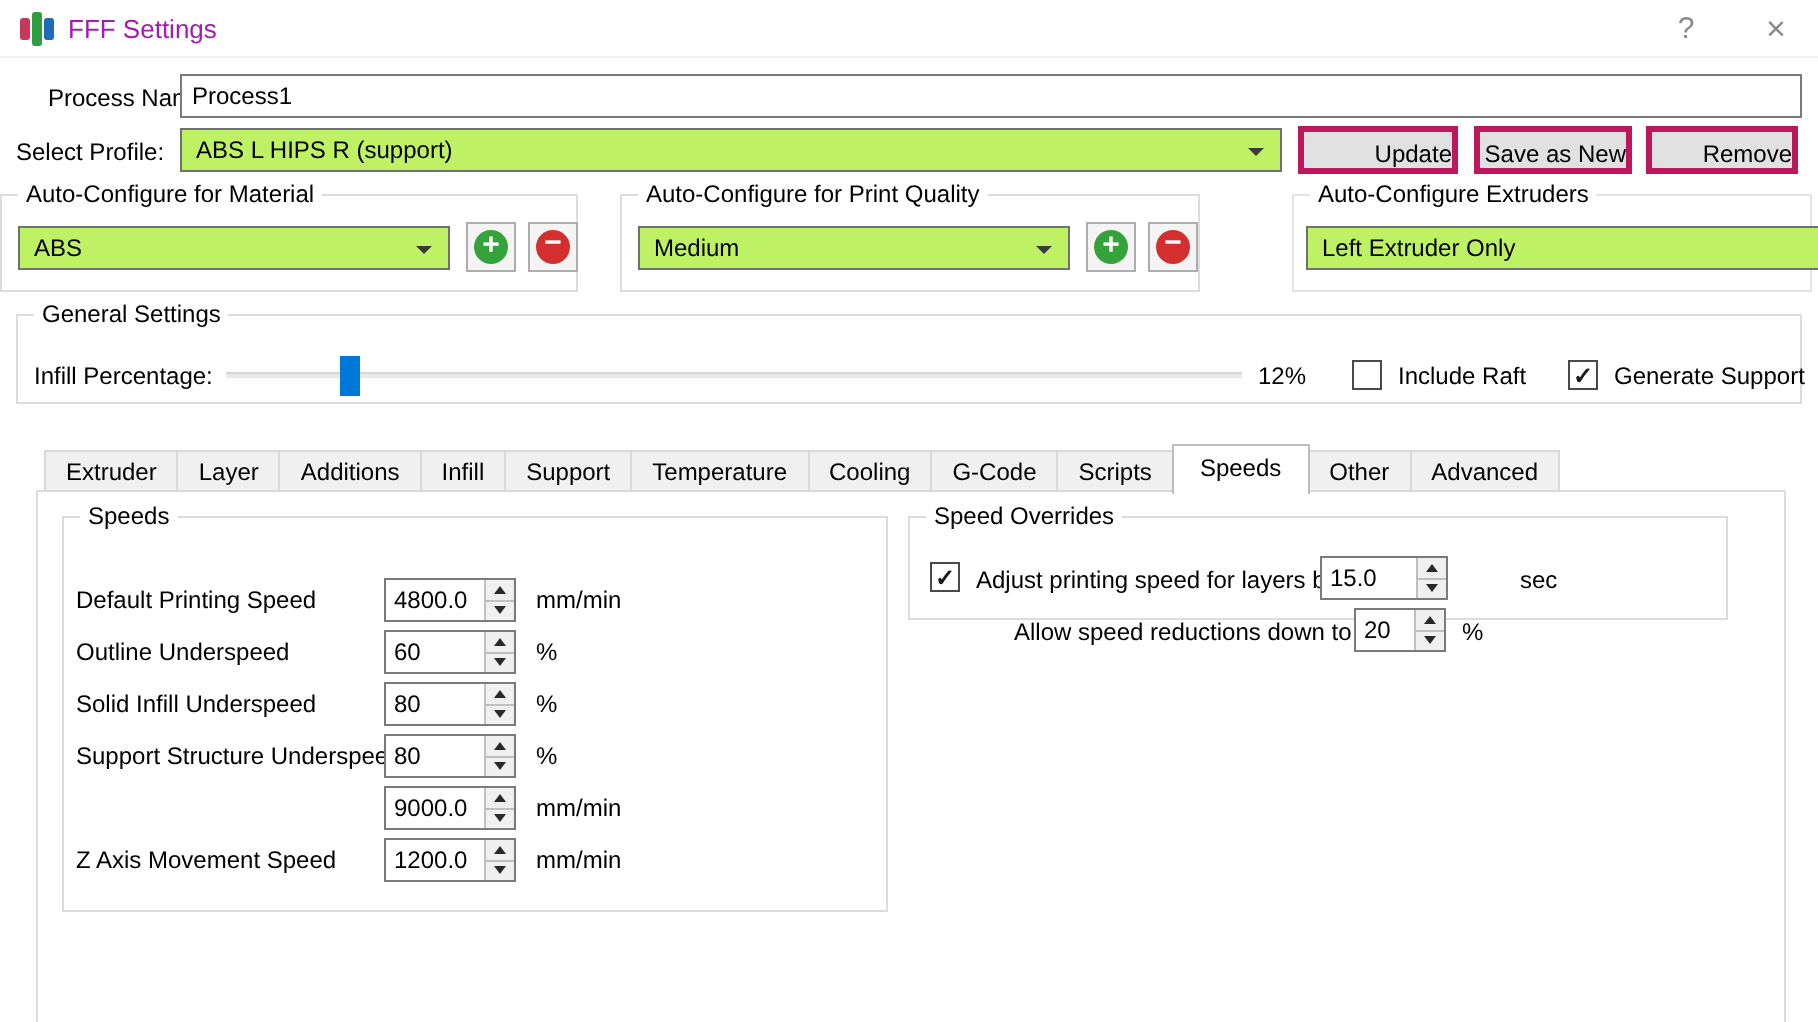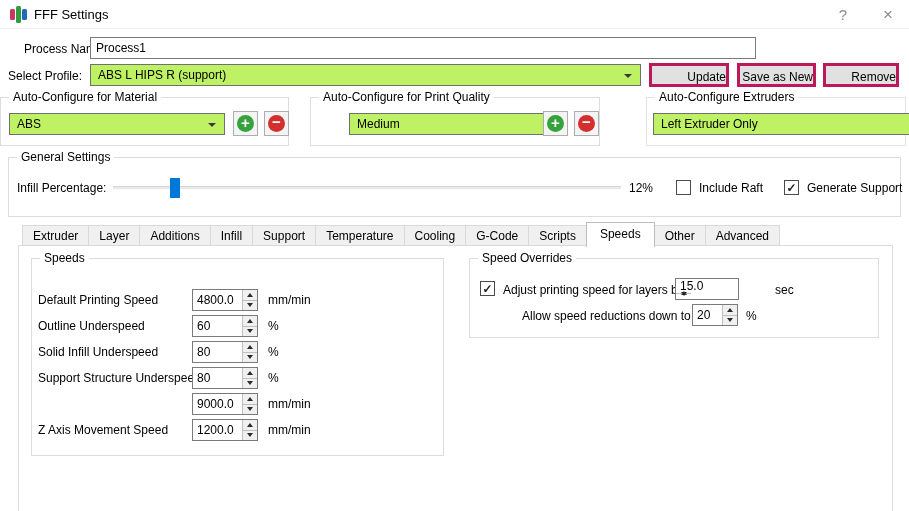--- a/index.html
+++ b/index.html
@@ -10,21 +10,21 @@
     font-family:"Liberation Sans", sans-serif; font-size:12px;
   }
 
   
   .titlebar { position:absolute; top:0; left:0; width:909px; height:29px; background:#fff; border-bottom:1px solid #f0f0f0; }
   .logo { position:absolute; left:10px; top:6px; width:18px; height:17px; }
   .logo i { position:absolute; border-radius:1.5px; }
   .logo .b1 { left:0;  top:3px; width:5px; height:11px; background:#c8385e; }
   .logo .b2 { left:6px; top:0;  width:5px; height:17px; background:#2f9e41; }
   .logo .b3 { left:12px;top:3px; width:5px; height:11px; background:#1e6bb8; }
-  .win-title { position:absolute; left:34px; top:7px; color:#000000; font-size:13px; }
+  .win-title { position:absolute; left:34px; top:7px; color:#a21caf; font-size:13px; }
   .cap-btn { position:absolute; top:3px; width:32px; height:23px; text-align:center; line-height:23px; color:#8a8a8a; font-size:15px; cursor:default; }
   .cap-help { left:827px; }
   .cap-close { left:872px; font-size:17px; }
 
   
   .lbl { position:absolute; white-space:nowrap; }
   .txt-input { position:absolute; border:1px solid #7a7a7a; background:#fff; font:inherit; padding:0 5px; height:22px; outline:none; }
   .combo { position:absolute; height:22px; border:1px solid #707070; background:#bef264; line-height:20px; padding-left:7px; }
   .combo .carrow { position:absolute; right:8px; top:9px; width:0; height:0;
     border-left:4px solid transparent; border-right:4px solid transparent; border-top:4px solid #3a3a3a; }
@@ -78,21 +78,21 @@
       <i class="b1"></i>
       <i class="b2"></i>
       <i class="b3"></i>
     </span>
   <span class="win-title">FFF Settings</span>
   <span class="cap-btn cap-help">?</span>
   <span class="cap-btn cap-close">×</span>
 </div>
 
 <span class="lbl" style="left:24px; top:42px;">Process Name:</span>
-<input class="txt-input" style="left: 90px; top: 37px; width: 666px;" value="Process1">
+<input class="txt-input" style="left: 90px; top: 37px; width: 811px;" value="Process1">
 
 <span class="lbl" style="left:8px; top:69px;">Select Profile:</span>
 <div class="combo" style="left:90px; top:64px; width:551px;">
   <span>ABS L HIPS R (support)</span>
   <span class="carrow"></span>
 </div>
 <div class="btn" style="left:649px; top:63px; width:80px;">Update Profile</div>
 <div class="btn" style="left:737px; top:63px; width:79px;">Save as New</div>
 <div class="btn" style="left:823px; top:63px; width:76px;">Remove</div>
 
@@ -105,41 +105,41 @@
   <div class="iconbtn" style="left:232px; top:13px;">
     <span class="circ green">+</span>
   </div>
   <div class="iconbtn" style="left:263px; top:13px;">
     <span class="circ red">−</span>
   </div>
 </div>
 
 <div class="group" style="left:310px; top:97px; width:290px; height:49px;">
   <span class="gtitle">Auto-Configure for Print Quality</span>
-  <div class="combo" style="left:8px; top:15px; width:216px;margin-left:30px;">
+  <div class="combo" style="left:8px; top:15px; width:216px;">
     <span>Medium</span>
     <span class="carrow"></span>
   </div>
   <div class="iconbtn" style="left:232px; top:13px;">
     <span class="circ green">+</span>
   </div>
   <div class="iconbtn" style="left:263px; top:13px;">
     <span class="circ red">−</span>
   </div>
 </div>
 
 <div class="group" style="left:614px; top:97px; width:260px; height:49px; border-color:#e4e4e4;margin-left:32px;">
   <span class="gtitle">Auto-Configure Extruders</span>
   <div class="combo" style="left:6px; top:15px; width:273px;">
     <span>Left Extruder Only</span>
     <span class="carrow"></span>
   </div>
 </div>
 
-<div class="group" style="left:8px; top:157px; width:893px; height:60px;">
+<div class="group" style="left:8px; top:157px; width:893px; height:45px;">
   <span class="gtitle">General Settings</span>
   <span class="lbl" style="left:8px; top:23px;">Infill Percentage:</span>
   <div class="slider-track" style="left:104px; top:28px; width:508px;">
     <div class="slider-handle" style="left:57px;"></div>
   </div>
   <span class="lbl" style="left:620px; top:23px;">12%</span>
   <div class="cb" style="left:667px; top:22px;"></div>
   <span class="lbl" style="left:690px; top:23px;">Include Raft</span>
   <div class="cb" style="left:775px; top:22px;">✓</div>
   <span class="lbl" style="left:798px; top:23px;">Generate Support</span>
@@ -230,26 +230,26 @@
         <input value="1200.0" style="">
         <div class="arrows">
             <div class="tri-up"></div>
             <div class="tri-down"></div>
           </div>
       </div>
       <span class="runit">mm/min</span>
     </div>
   </div>
 
-  <div class="group" style="left:450px; top:12px; width:410px; height:80px;">
+  <div class="group" style="left:435px; top:12px; width:410px; height:52px;">
     <span class="gtitle">Speed Overrides</span>
 
     <div class="cb" style="left:10px; top:22px;">✓</div>
     <span class="lbl" style="left:33px; top:24px;">Adjust printing speed for layers below</span>
-    <div class="spin" style="left:205px; top:19px; width:64px;flex-direction:column;">
+    <div class="spin" style="left:205px; top:19px; width:64px;">
       <input value="15.0" style="">
       <div class="arrows">
           <div class="tri-up"></div>
           <div class="tri-down"></div>
         </div>
     </div>
     <span class="lbl" style="left:277px; top:24px;margin-left:28px;">sec</span>
 
     <span class="lbl" style="left:52px; top:50px;">Allow speed reductions down to</span>
     <div class="spin" style="left:222px; top:45px; width:46px;">

